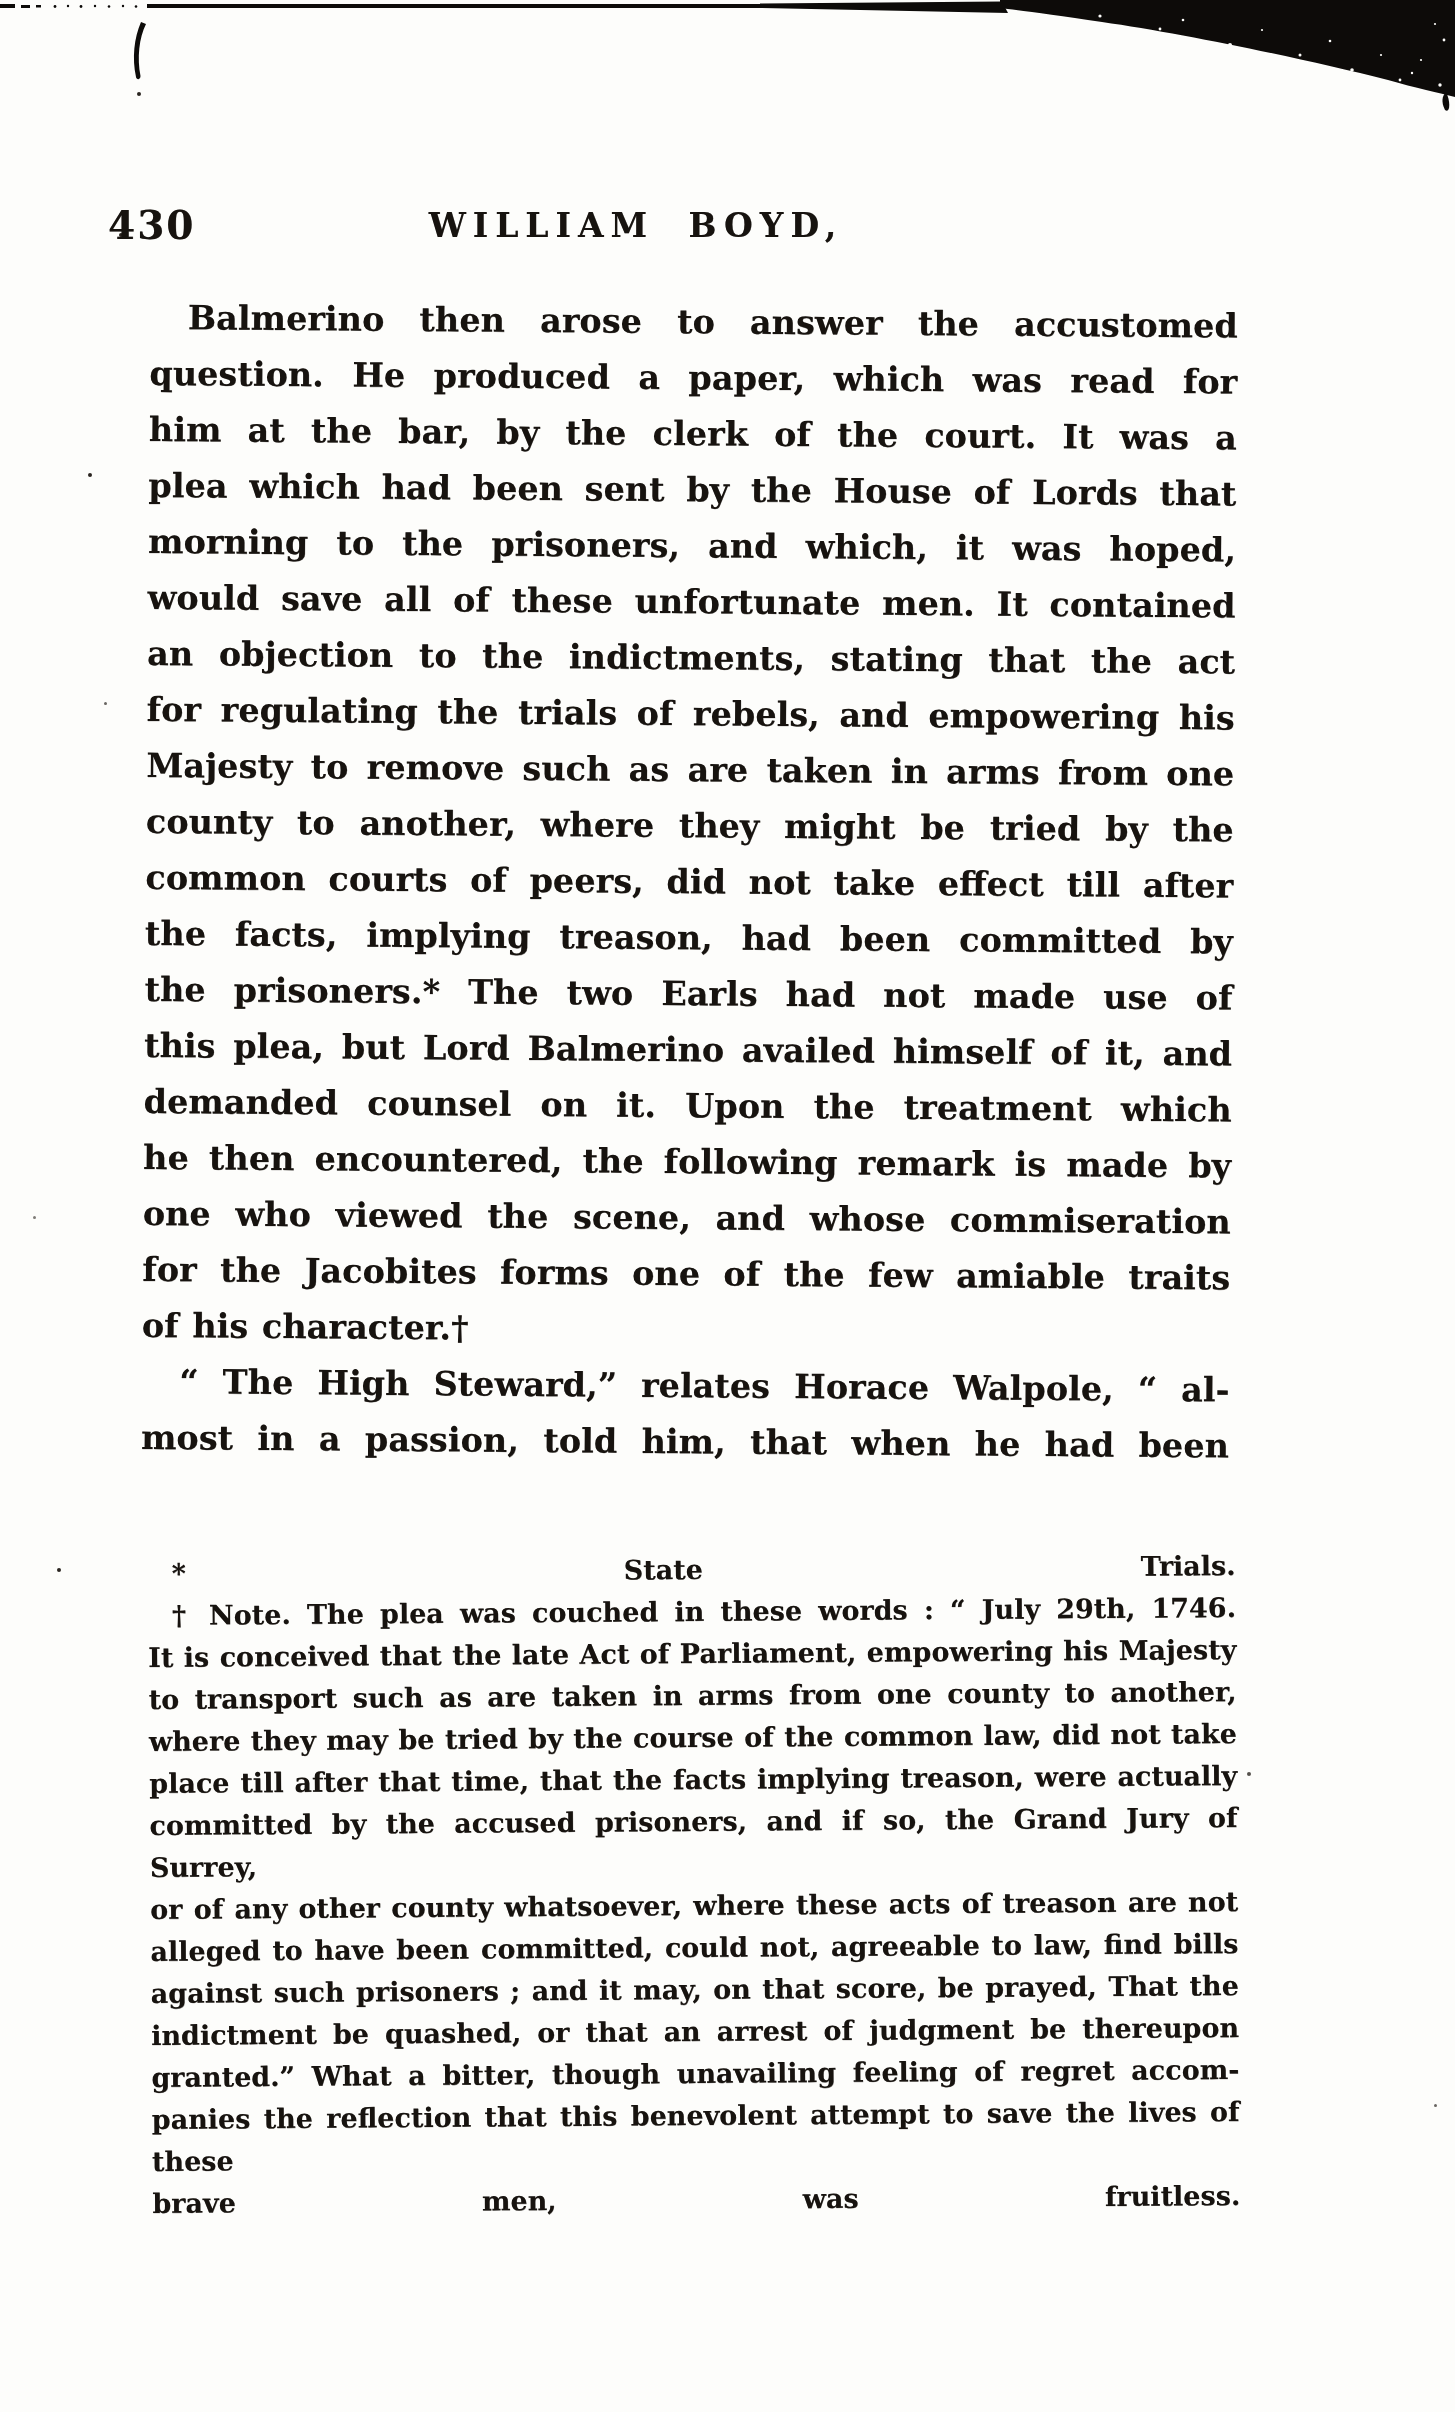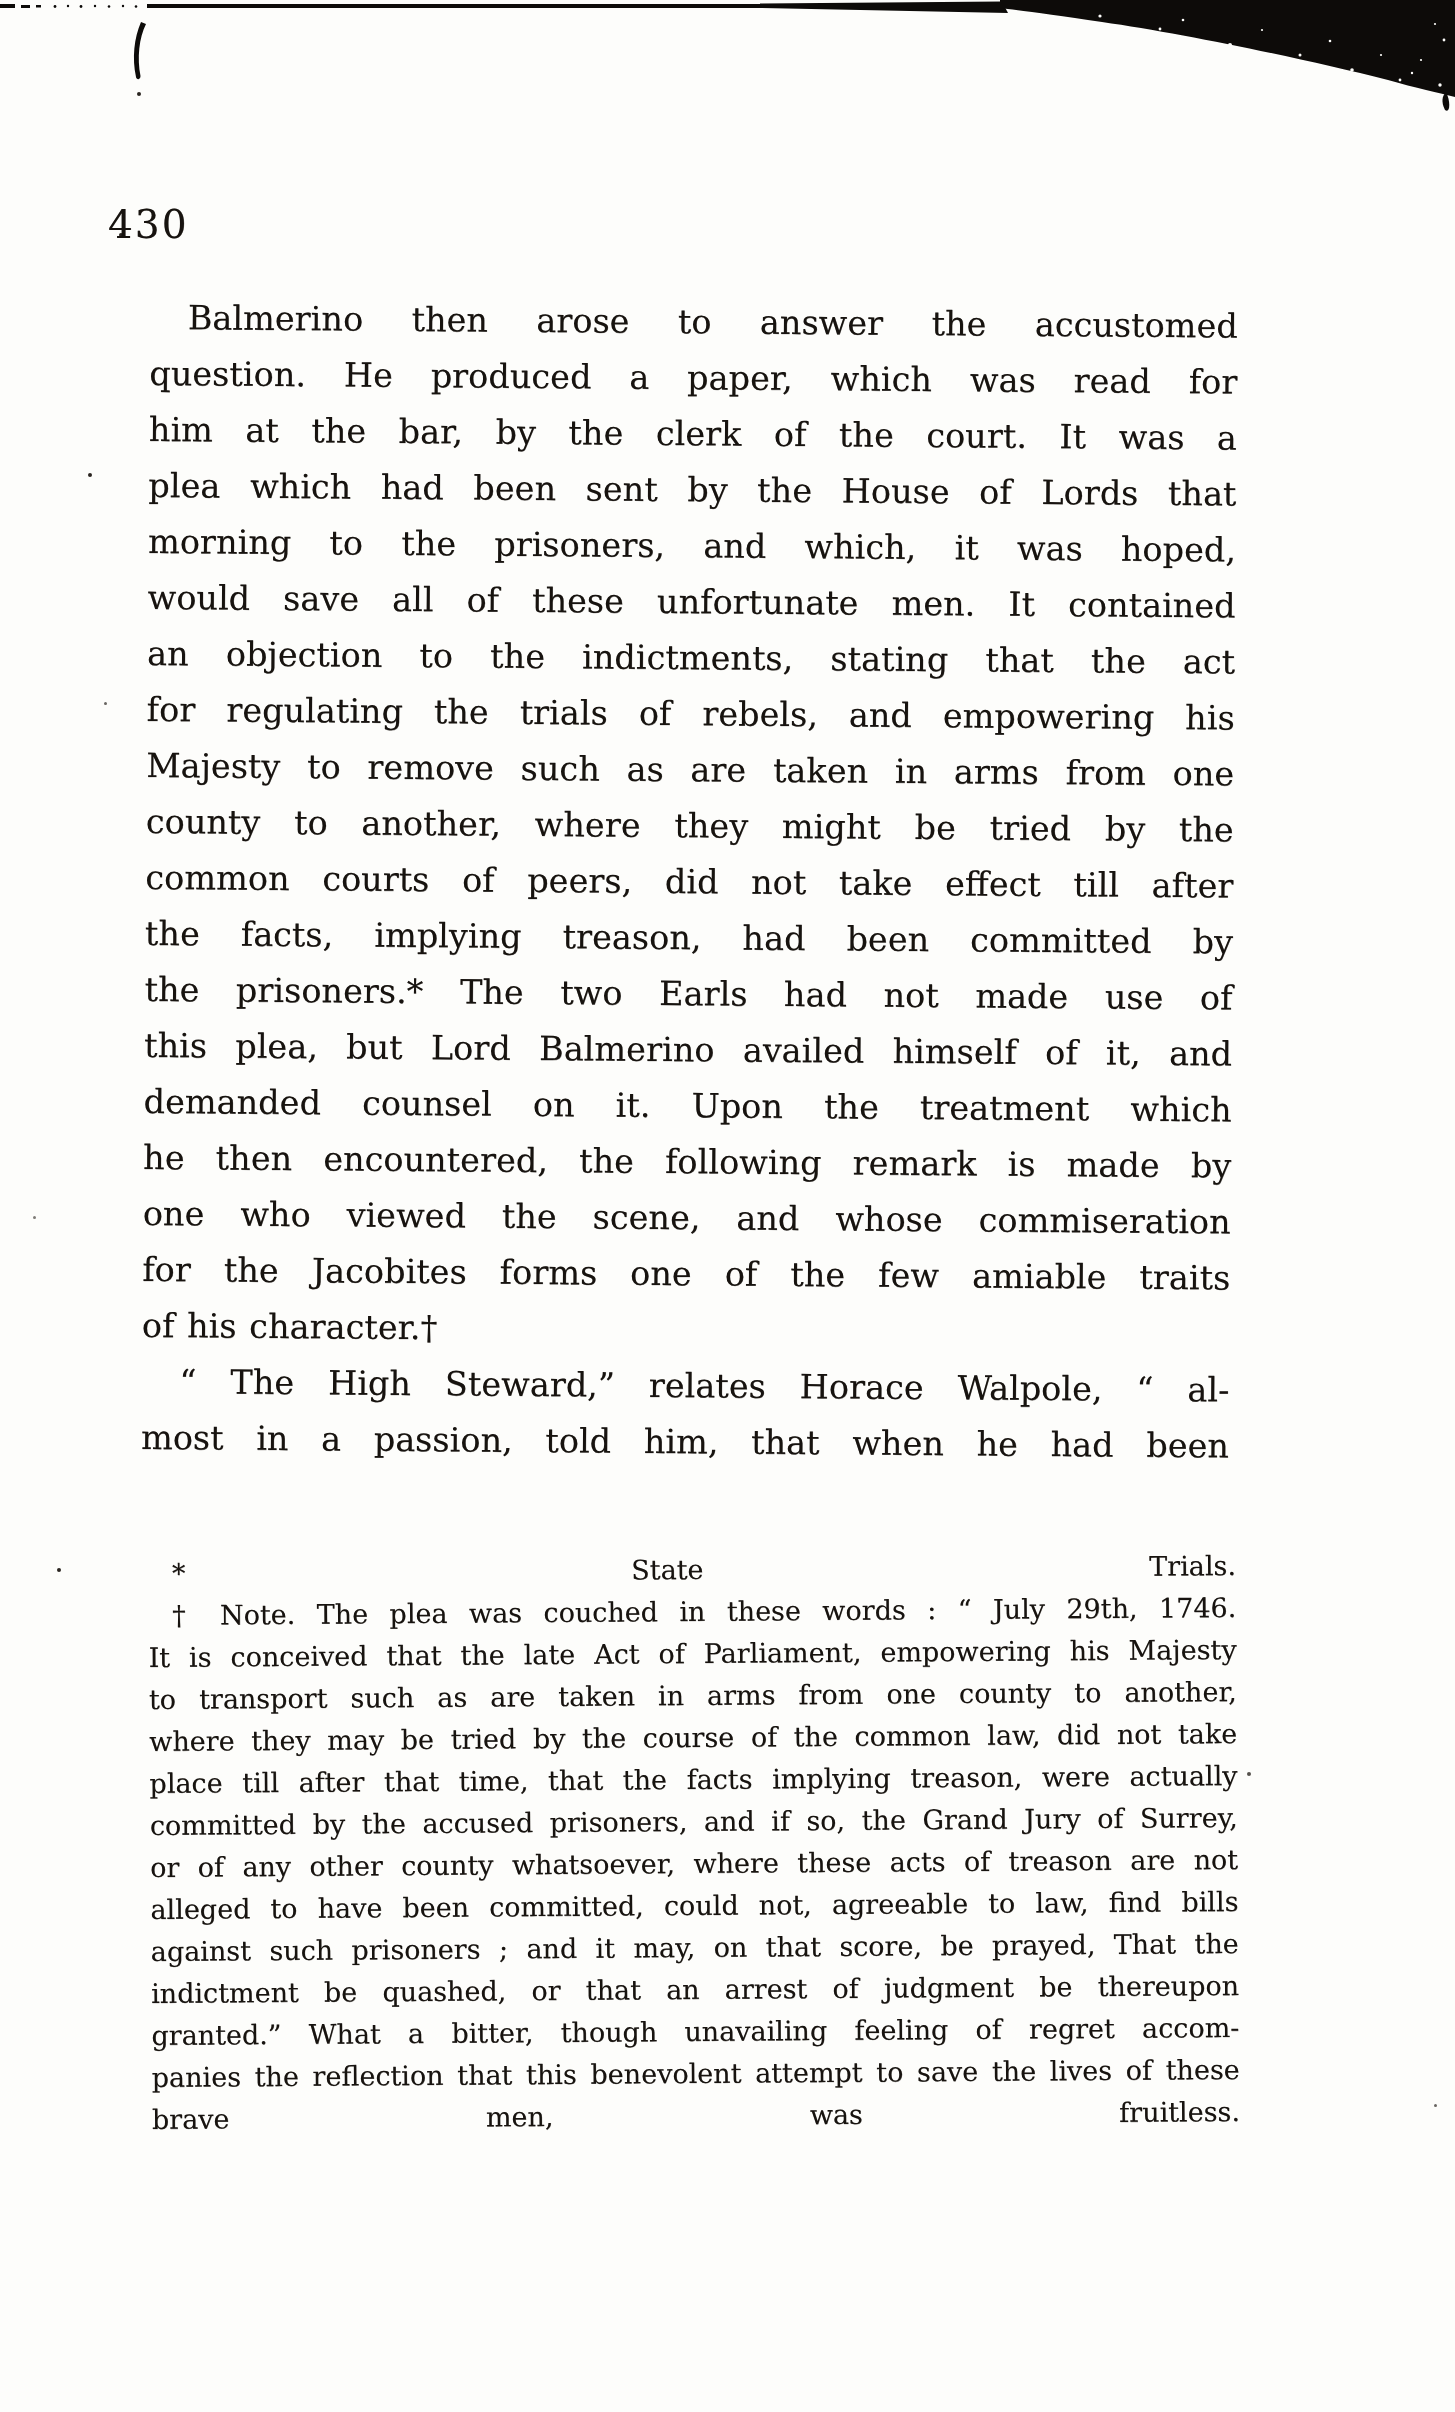--- a/index.html
+++ b/index.html
@@ -4,20 +4,21 @@
 <style>
   html,body { margin:0; padding:0; background:#e8e8e6; }
   .page {
     position:relative;
     width:1455px; height:2412px;
     margin:0 auto;
     background:var(--paper,#fdfdfb);
     color:var(--ink,#17130f);
     font-family:"DejaVu Serif","Liberation Serif",serif;
     overflow:hidden;
+    font-weight:bold;
   }
   .txt { text-shadow:0.25px 0.3px 0.2px rgba(20,15,10,0.45); }
 
   
   .header-row{
     position:absolute; left:150px; top:200px; width:1088px; height:50px;
   }
   .pagenum{
     position:absolute; left:-42px; top:2px;
     font-size:39px; letter-spacing:2px;
@@ -116,20 +117,21 @@
   <div class="speck" style="left:119px; top:233px; width:4px; height:4px;"></div>
   <div class="speck" style="left:88px;  top:473px; width:4px; height:4px;"></div>
   <div class="speck" style="left:104px; top:702px; width:3px; height:3px; opacity:.7;"></div>
   <div class="speck" style="left:57px;  top:1568px;width:4px; height:4px;"></div>
   <div class="speck" style="left:33px;  top:1216px;width:3px; height:3px; opacity:.6;"></div>
   <div class="speck" style="left:1247px;top:1772px;width:4px; height:4px; opacity:.8;"></div>
   <div class="speck" style="left:1434px;top:2104px;width:3px; height:3px; opacity:.7;"></div>
 
   <div class="header-row txt">
     <span class="pagenum">430</span>
+    <span class="running-title">WILLIAM BOYD,</span>
   </div>
 
   <div class="bodyblock txt">
     <div class="para">
         <div class="line first">Balmerino then arose to answer the accustomed</div>
         <div class="line">question. He produced a paper, which was read for</div>
         <div class="line">him at the bar, by the clerk of the court. It was a</div>
         <div class="line">plea which had been sent by the House of Lords that</div>
         <div class="line">morning to the prisoners, and which, it was hoped,</div>
         <div class="line">would save all of these unfortunate men. It contained</div>

